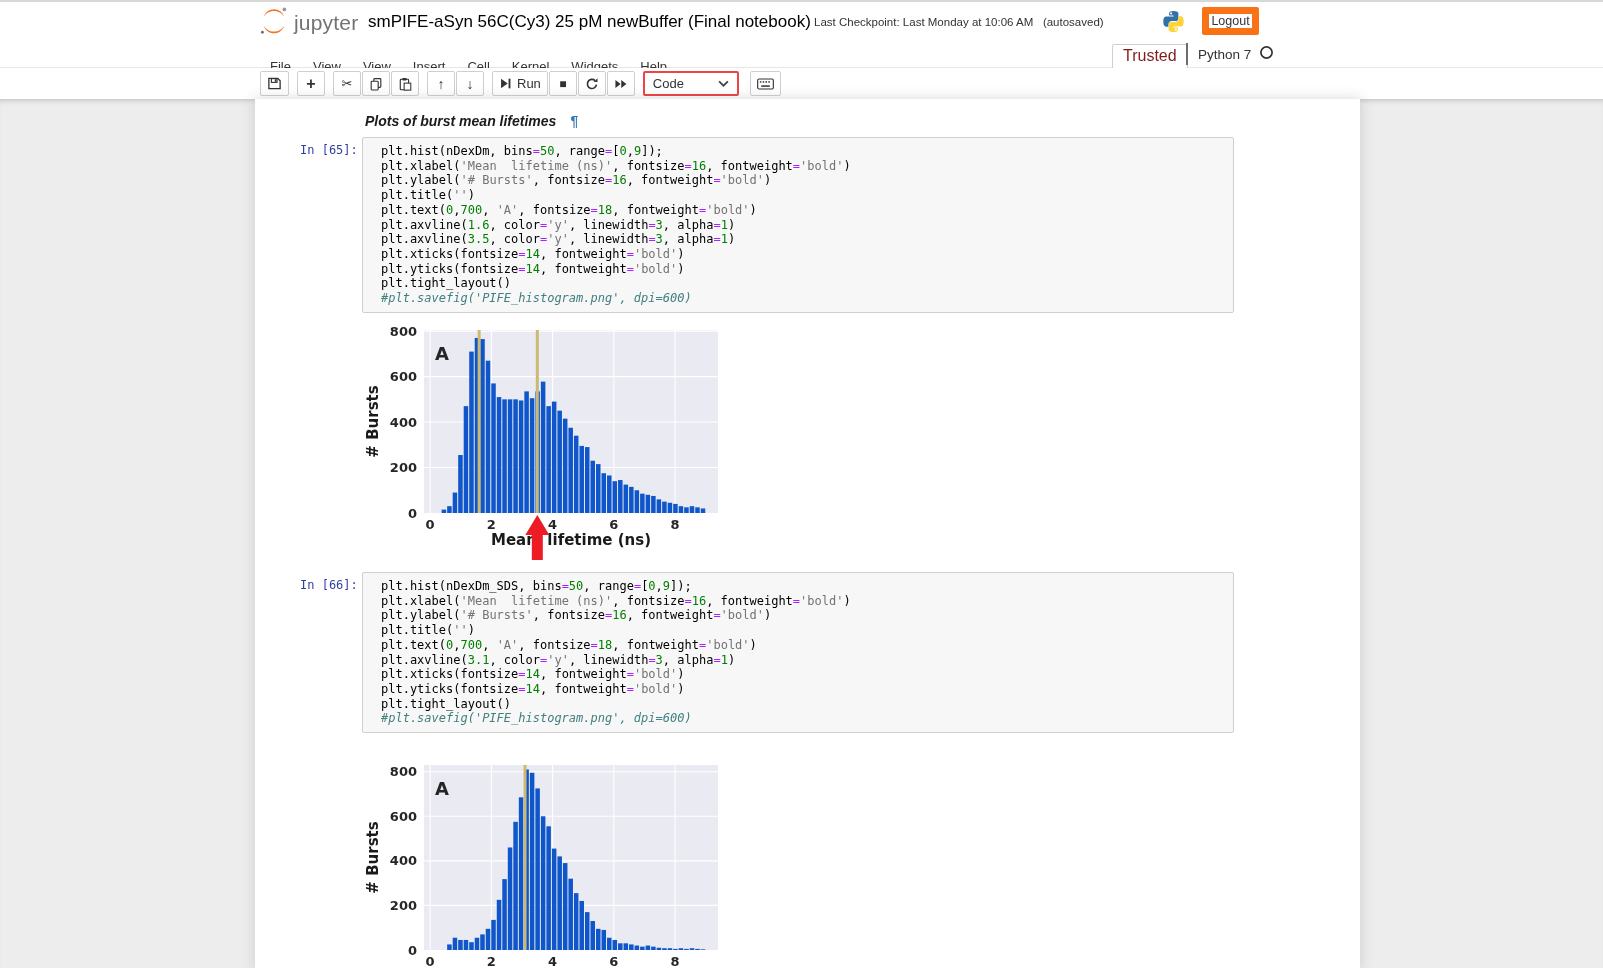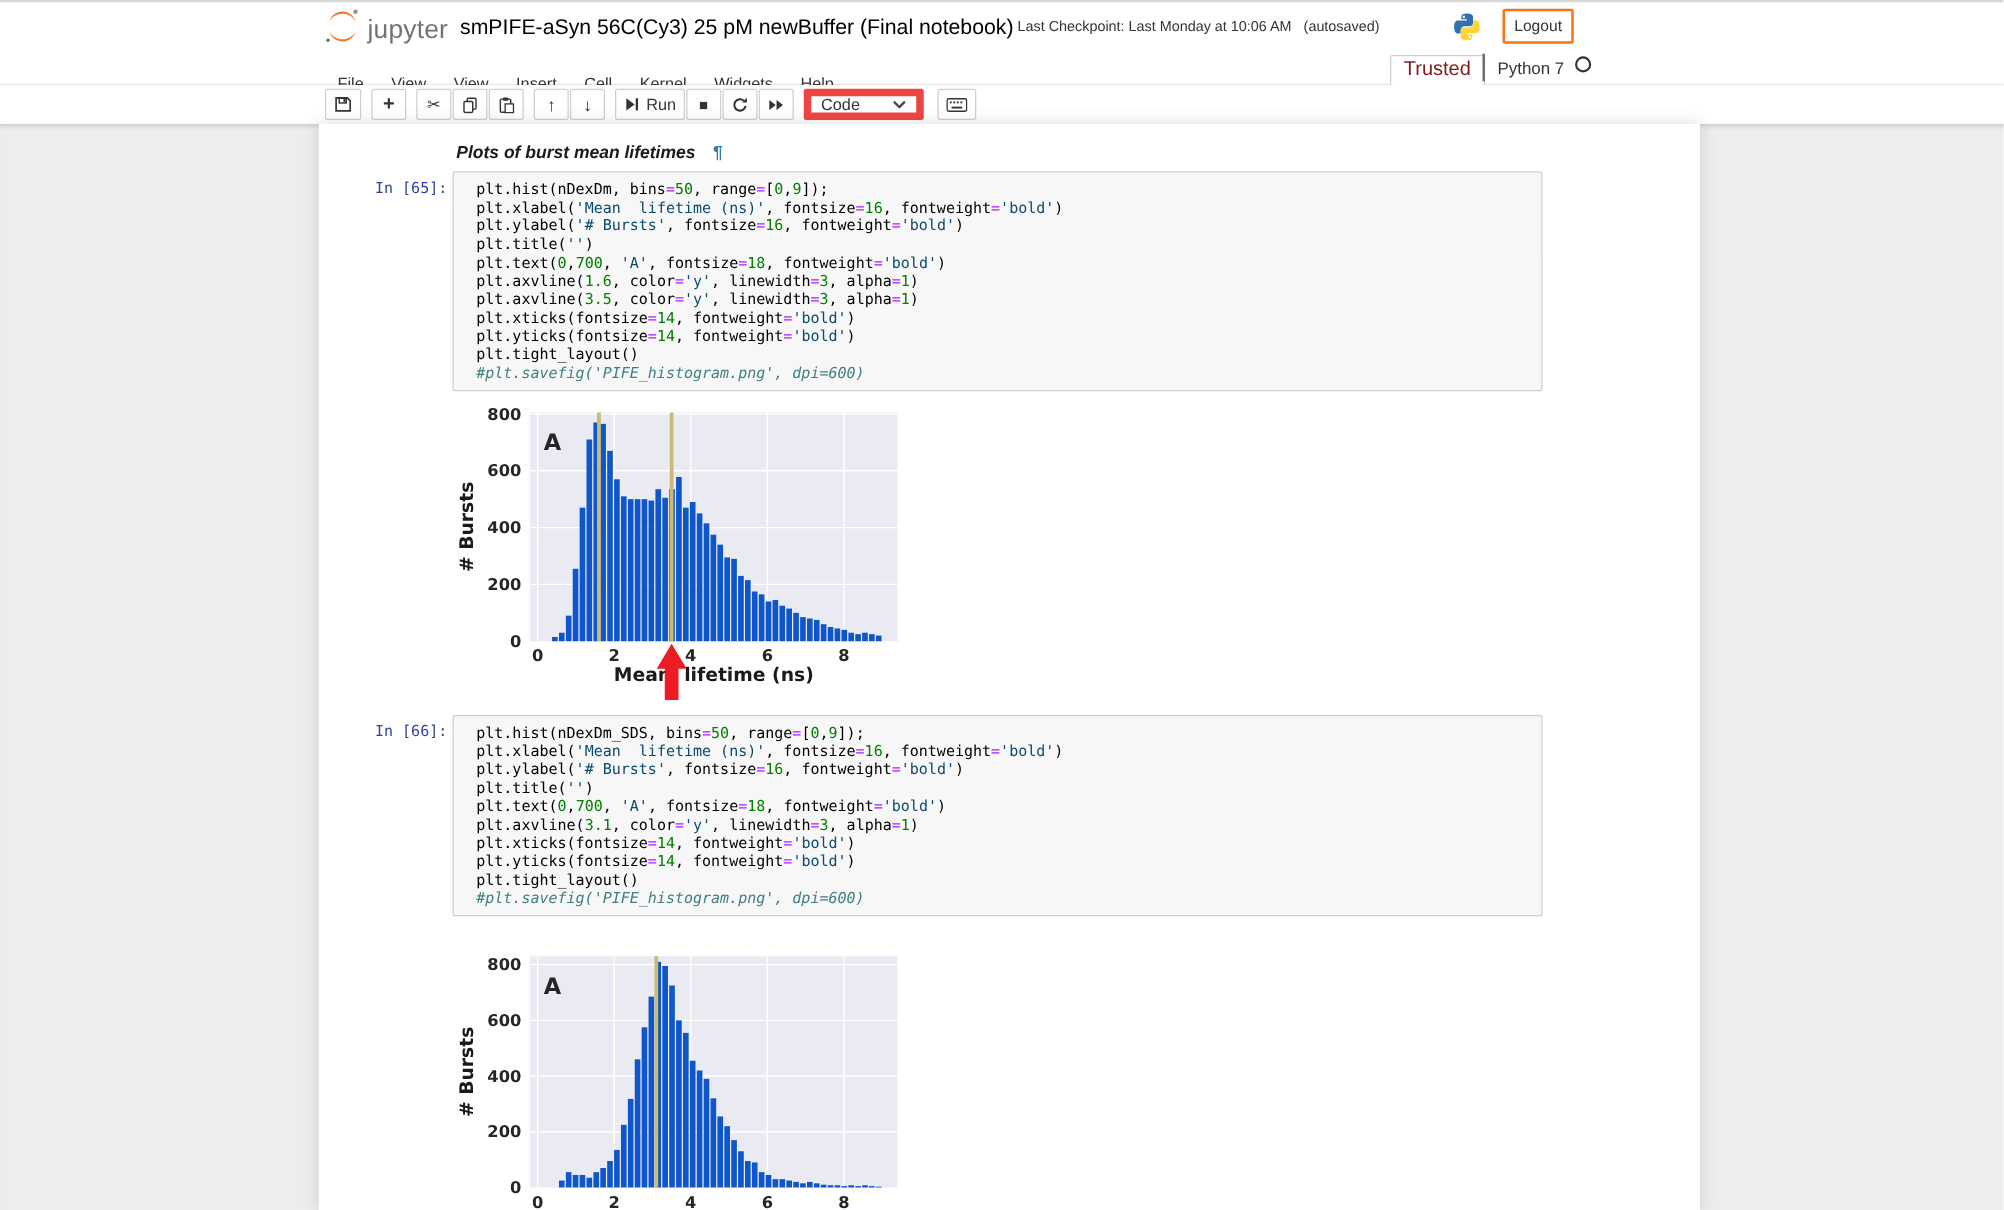--- a/index.html
+++ b/index.html
@@ -9,21 +9,21 @@
 
   
   #topline { position:absolute; top:0; left:0; right:0; height:2px; background:#d8d8d8; }
   #header { position:absolute; top:2px; left:0; right:0; height:39px; background:#fff; }
   #logo { position:absolute; left:258px; top:3px; display:flex; align-items:center; cursor:pointer; }
   #logo-text { font-size:21px; color:#737373; letter-spacing:0.2px; margin-left:4px; }
   #nb-title { position:absolute; left:368px; top:10px; font-size:17px; color:#000; }
   #checkpoint { position:absolute; left:814px; top:14px; font-size:11.5px; color:#333; white-space:nowrap; }
   #py-logo { position:absolute; left:1161px; top:7px; }
   #logout { position:absolute; left:1202px; top:5px; width:57px; height:28px;
-    border:2px solid #f97316; border-radius:2px; background:#fff; font-size:12.5px;
+    border:7px solid #f97316; border-radius:2px; background:#fff; font-size:12.5px;
     color:#333; cursor:pointer; }
 
   
   #menubar { position:absolute; top:41px; left:0; right:0; height:27px; background:#fff;
     border-bottom:1px solid #e7e7e7; }
   #menu-items { position:absolute; left:259px; top:12px; height:100%; display:flex; align-items:center; }
   .menu-item { padding:0 11px; font-size:13px; color:#333; cursor:pointer; }
   #trusted { position:absolute; left:1112px; top:3px; border:1px solid #cfcfcf; border-radius:2px;
     color:#7f1d1d; font-size:16px; padding:2px 10px 3px; background:#fff; }
   #kernel-area { position:absolute; left:1186px; top:2px; display:flex; align-items:center; height:22px; }
@@ -32,41 +32,41 @@
 
   
   #toolbar { position:absolute; top:68px; left:0; right:0; height:31px; background:#fff; }
   #toolbar-inner { position:absolute; left:260px; top:3px; display:flex; align-items:center; }
   .tb-group { display:flex; margin-right:7px; }
   .tb-btn { min-width:28px; height:25px; background:#fff; border:1px solid #cfcfcf;
     border-radius:2px; display:flex; align-items:center; justify-content:center;
     margin-right:1px; cursor:pointer; padding:0 6px; color:#333; }
   .tb-txt { font-size:14px; font-weight:bold; color:#333; line-height:1; }
   .tb-run-label { font-size:13px; color:#333; margin-left:5px; }
-  .code-select { width:96px; height:25px; border:6px solid #ef4444; border-radius:2px;
+  .code-select { width:96px; height:25px; border:2px solid #ef4444; border-radius:2px;
     display:flex; align-items:center; justify-content:space-between; padding:0 8px;
     font-size:13px; color:#333; cursor:pointer; background:#fff; margin-right:11px; }
 
   
   #main { position:absolute; top:99px; left:0; right:0; bottom:0; background:#ededed;
     box-shadow: inset 0 5px 6px -5px rgba(0,0,0,0.28); }
   #nb-container { position:absolute; left:255px; top:0; width:1105px; height:869px;
     background:#fff; box-shadow:0 0 12px 1px rgba(87,87,87,0.2); overflow:hidden; }
 
   .md-heading { position:absolute; left:110px; top:14px; font-size:14px; font-weight:bold;
     font-style:italic; color:#1a1a1a; }
   .anchor-link { color:#337ab7; font-style:normal; margin-left:14px; cursor:pointer; }
 
   .cell-prompt { position:absolute; left:45px; font-family:"DejaVu Sans Mono", monospace;
     font-size:12px; color:#303f9f; }
   .code-cell { position:absolute; left:107px; width:872px; background:#f7f7f7;
     border:1px solid #cfcfcf; border-radius:2px; padding:6px 18px; cursor:text; }
   .code-line { font-family:"DejaVu Sans Mono", monospace; font-size:12px; line-height:14.7px;
     color:#000; white-space:pre; }
-  .tok-str { color:#0c4a6e;text-align:center; }
+  .tok-str { color:#737373;text-align:center; }
   .tok-num { color:#008000; }
   .tok-op  { color:#aa22ff; }
   .tok-com { color:#408080; font-style:italic; }
 
   .output-plot { position:absolute; left:110px; width:360px; height:236px; }
 </style>
 </head>
 <body>
 
 <div id="stage">

